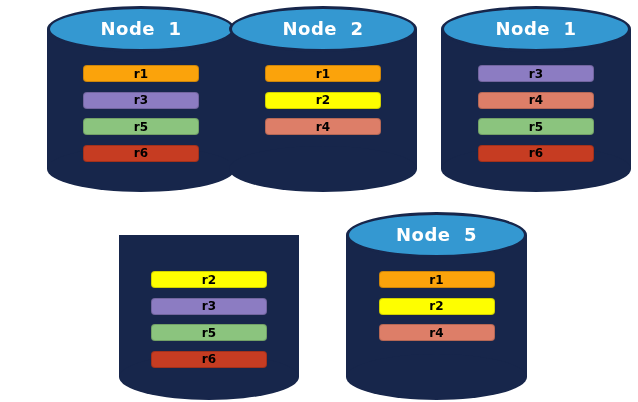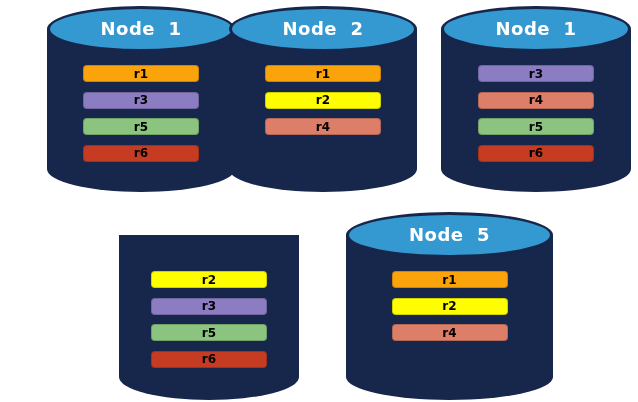--- a/index.html
+++ b/index.html
@@ -104,21 +104,21 @@
     <div class="cyl-body"></div>
     <div class="cyl-bottom"></div>
     <div class="bars">
         <div class="bar" style="background: rgb(254, 254, 0);">r2</div>
         <div class="bar" style="background: rgb(140, 124, 194);">r3</div>
         <div class="bar" style="background: rgb(139, 196, 126);">r5</div>
         <div class="bar" style="background: rgb(198, 60, 34);">r6</div>
       </div>
   </div>
 
-  <div class="cyl" style="left: 346px; top: 212px; width: 207px; height: 188px;">
+  <div class="cyl" style="left: 346px; top: 212px; width: 181px; height: 188px;">
     <div class="cyl-body"></div>
     <div class="cyl-bottom"></div>
     <div class="cyl-top">
       <span class="node-label">Node  5</span>
     </div>
     <div class="bars">
         <div class="bar" style="background: rgb(251, 163, 11);">r1</div>
         <div class="bar" style="background: rgb(254, 254, 0);">r2</div>
         <div class="bar" style="background: rgb(221, 126, 104);">r4</div>
       </div>

